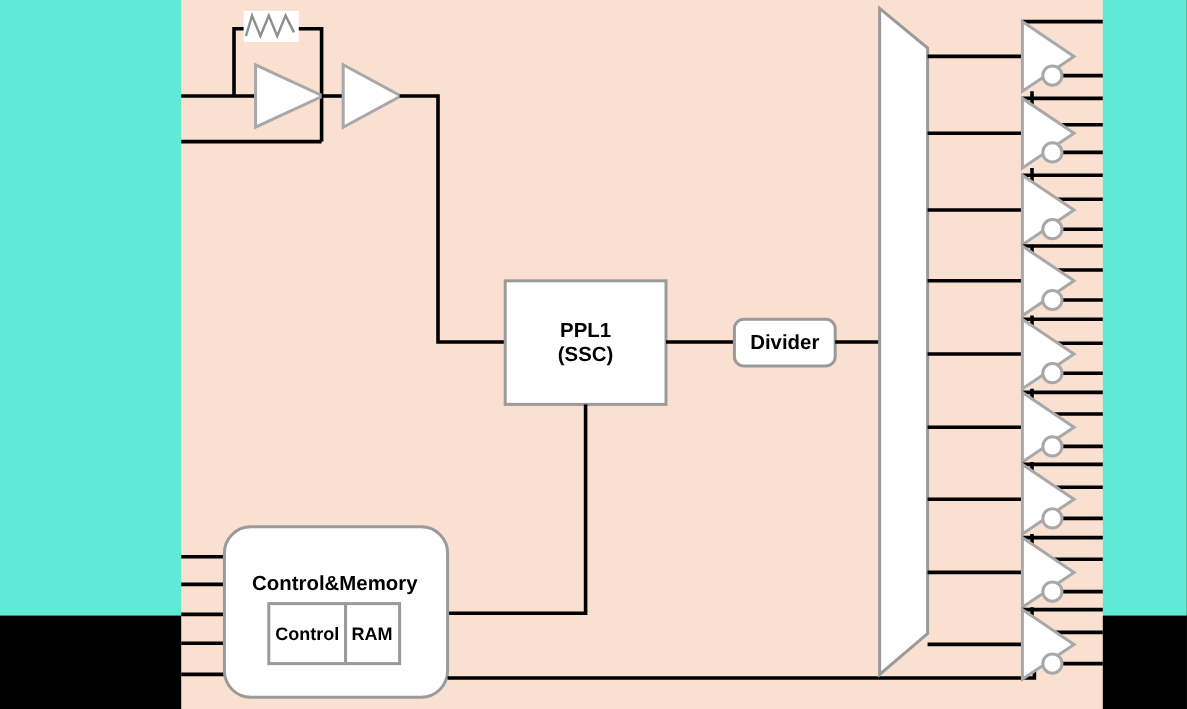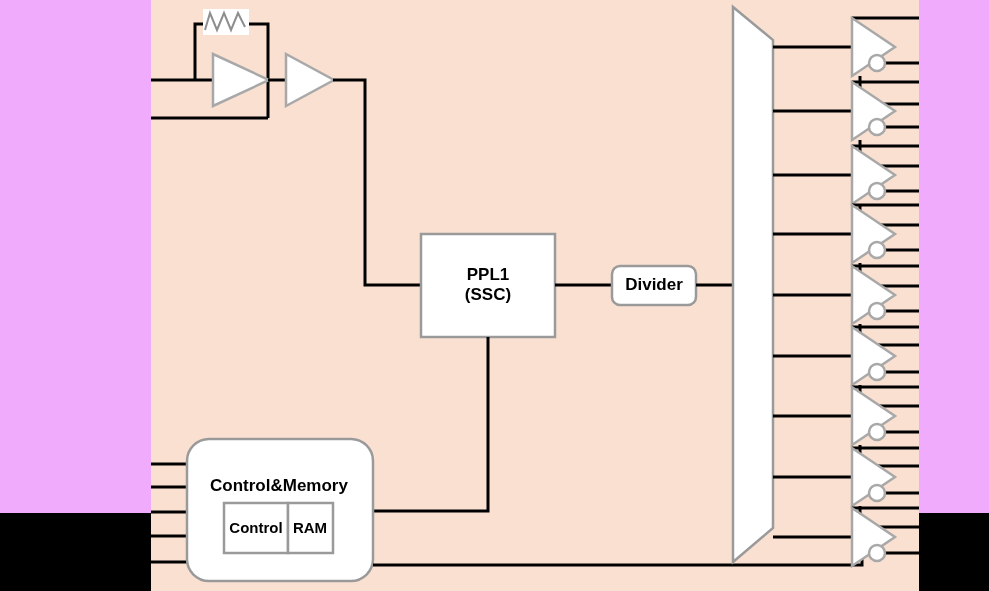--- a/index.html
+++ b/index.html
@@ -10,21 +10,21 @@
   body {
     width: 989px;
     height: 591px;
     overflow: hidden;
     font-family: "Liberation Sans", sans-serif;
   }
   #stage {
     position: relative;
     width: 989px;
     height: 513px;
-    background: #f0abfc;
+    background: #5eead4;
   }
   #panel {
     position: absolute;
     left: 151px;
     top: 0px;
     width: 768px;
     height: 591px;
     background: #f9e0d1;
     overflow: hidden;
   }

